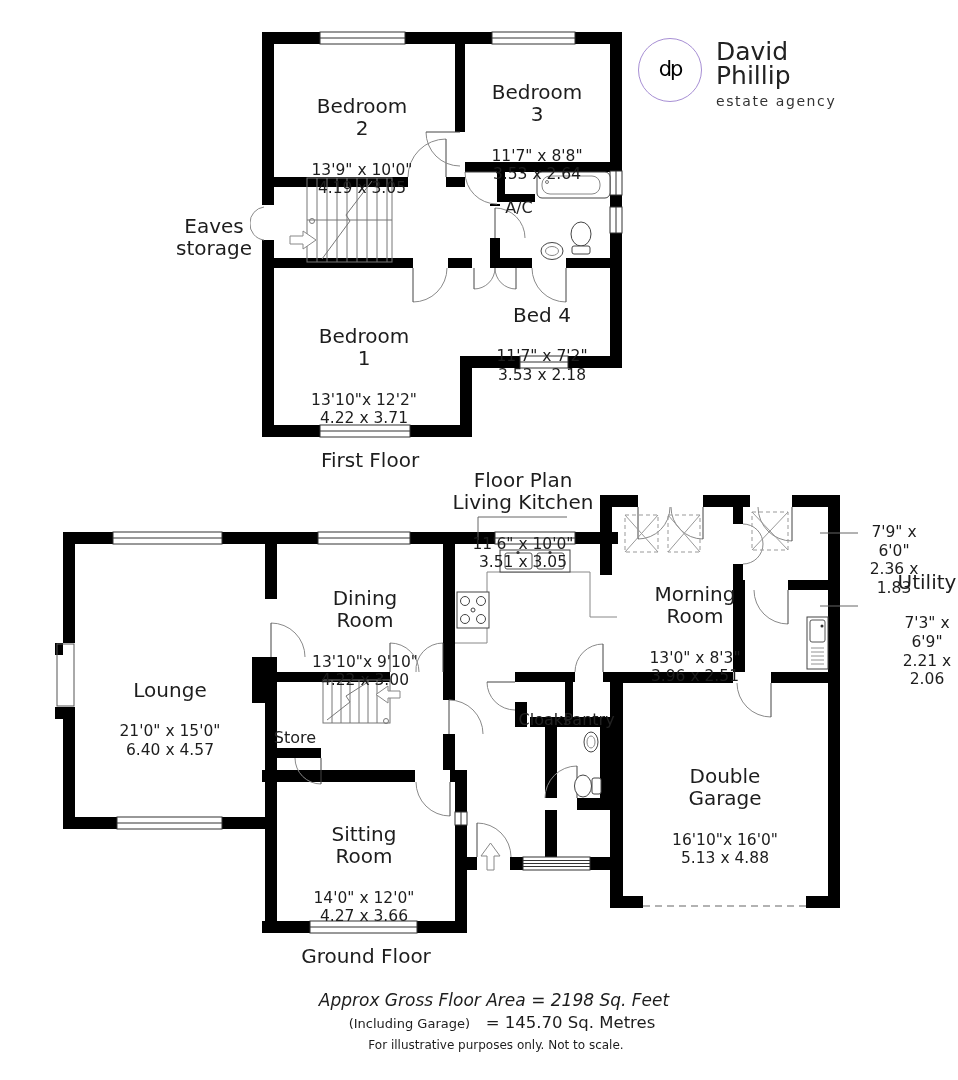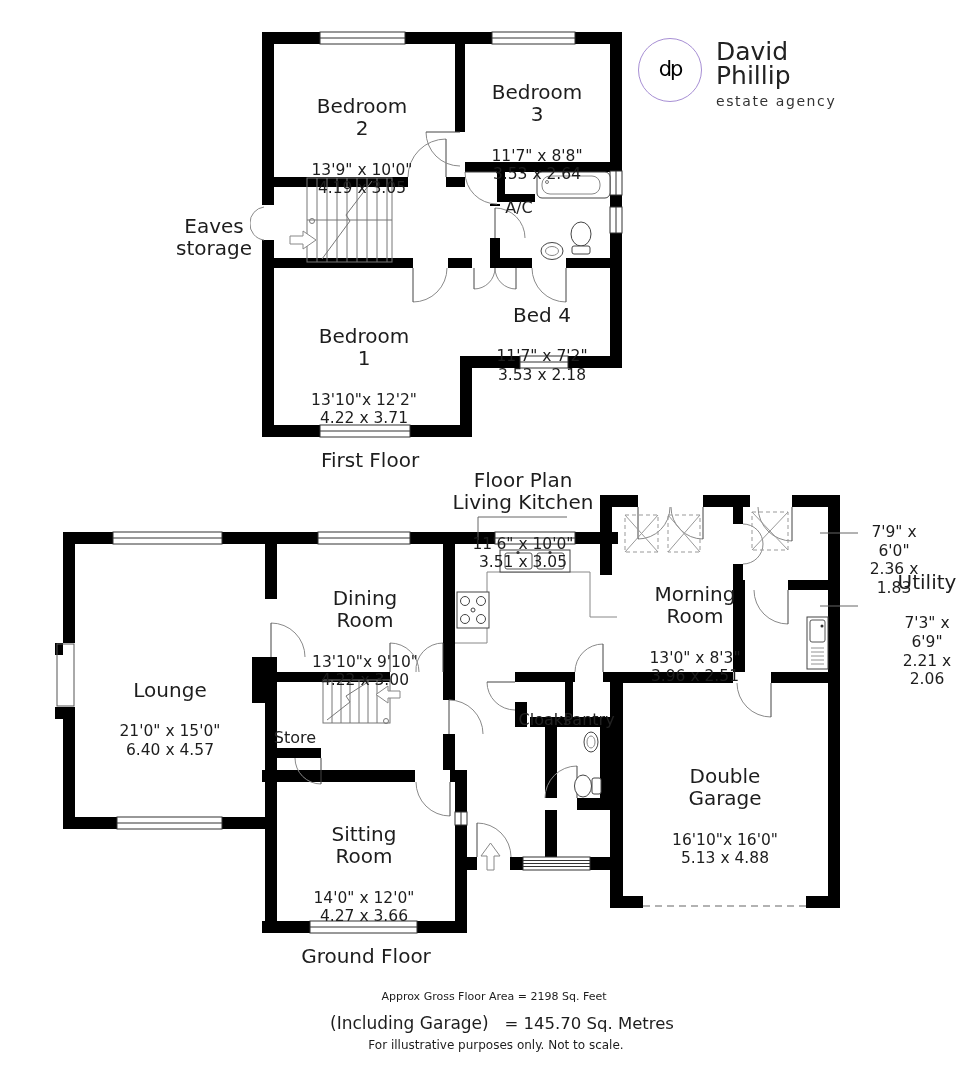--- a/index.html
+++ b/index.html
@@ -8,23 +8,23 @@
     font-family:"DejaVu Sans","Liberation Sans",sans-serif; color:#1d1d1d;
     overflow:hidden;
   }
   svg.plan { position:absolute; }
   .room-label { position:absolute; transform:translateX(-50%); text-align:center; white-space:pre-line; }
   .rn { font-size:20px; line-height:1.12; color:#1d1d1d; }
   .rd { font-size:15.5px; line-height:1.2; margin-top:2px; color:#1d1d1d; }
   .rn-sm { font-size:16px; line-height:1.1; color:#222; }
   .floor-title { position:absolute; transform:translateX(-50%); font-size:20px; color:#1d1d1d; }
   .footer-line { position:absolute; transform:translateX(-50%); text-align:center; color:#1d1d1d; }
-  .f1 { font-size:11px; }
+  .f1 { font-size:17px;font-style:italic; }
   .f2 { font-size:16.5px; }
-  .f2 .prefix { font-size:17px; }
+  .f2 .prefix { font-size:13px; }
   .f3 { font-size:12px; }
   .logo { position:absolute; left:638px; top:38px; display:flex; align-items:flex-start; }
   .logo-circle {
     width:62px; height:62px; border:1.7px solid #a78fd4; border-radius:50%;
     display:flex; align-items:center; justify-content:center; flex:0 0 auto;
   }
   .logo-dp { font-size:21px; color:#000000; letter-spacing:-2px; padding-bottom:3px; }
   .logo-text { margin-left:14px; padding-top:2px; }
   .logo-name { font-size:25px; line-height:24px; color:#222; }
   .logo-tag { font-size:14px; letter-spacing:1.6px; color:#333; margin-top:5px; }

